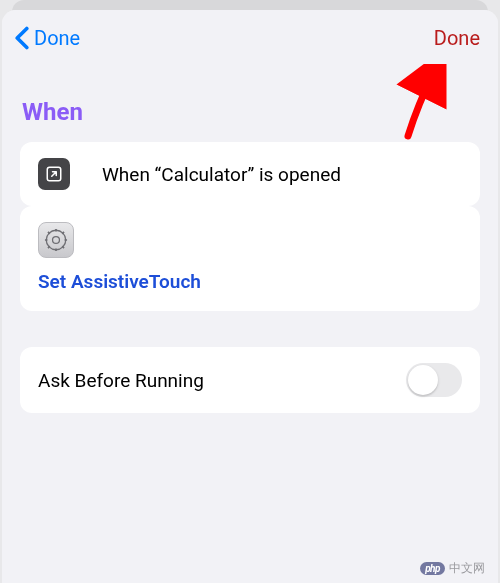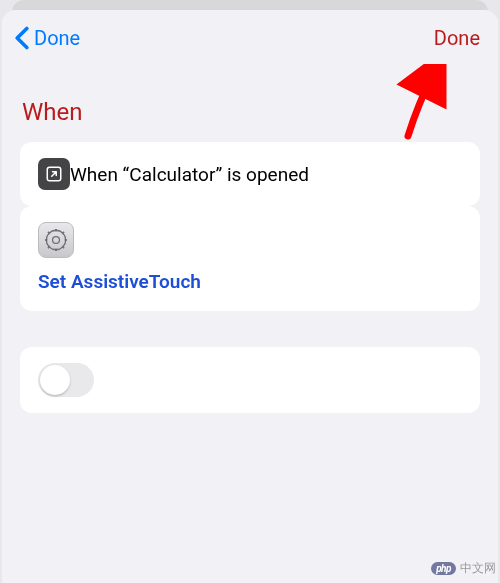--- a/index.html
+++ b/index.html
@@ -57,33 +57,33 @@
       font-weight: 400;
       cursor: pointer;
     }
     .content {
       flex: 1;
       padding: 0 18px;
       overflow: auto;
     }
     .section-header {
       font-size: 24px;
-      font-weight: 400;
-      color: #b91c1c;
+      font-weight: 700;
+      color: #8b5cf6;
       margin-top: 30px;
       margin-bottom: 16px;
       padding-left: 2px;
     }
     .card {
       background: #fff;
       border-radius: 12px;
       padding: 16px 18px;
       display: flex;
       align-items: center;
-      gap: 0;
+      gap: 32px;
     }
     .when-icon {
       width: 32px; height: 32px;
       background: #444447;
       border-radius: 7px;
       display: flex;
       align-items: center;
       justify-content: center;
       flex-shrink: 0;
     }
@@ -146,21 +146,21 @@
       position: absolute;
       top: 64px;
       right: 50px;
       width: 60px;
       height: 80px;
       pointer-events: none;
     }
     .watermark {
       position: absolute;
       bottom: 6px;
-      right: 4px;
+      right: 15px;
       display: flex;
       align-items: center;
       gap: 4px;
       font-size: 12px;
       color: #9a9a9e;
     }
     .watermark .php-logo {
       background: #7378a0;
       color: #fff;
       font-size: 10px;
@@ -219,20 +219,21 @@
             <line x1="17.7" y1="6.3" x2="19.4" y2="4.6"></line>
           </g>
         </svg>
       </div>
       <div class="do-title">Set AssistiveTouch</div>
     </div>
 
     <div class="gap"></div>
 
     <div class="setting-row">
+      <div class="setting-label">Ask Before Running</div>
       <div class="toggle">
         <div class="toggle-knob"></div>
       </div>
     </div>
 
   </div>
 
 </div>
 
 <svg class="arrow-overlay" viewBox="0 0 60 80">

